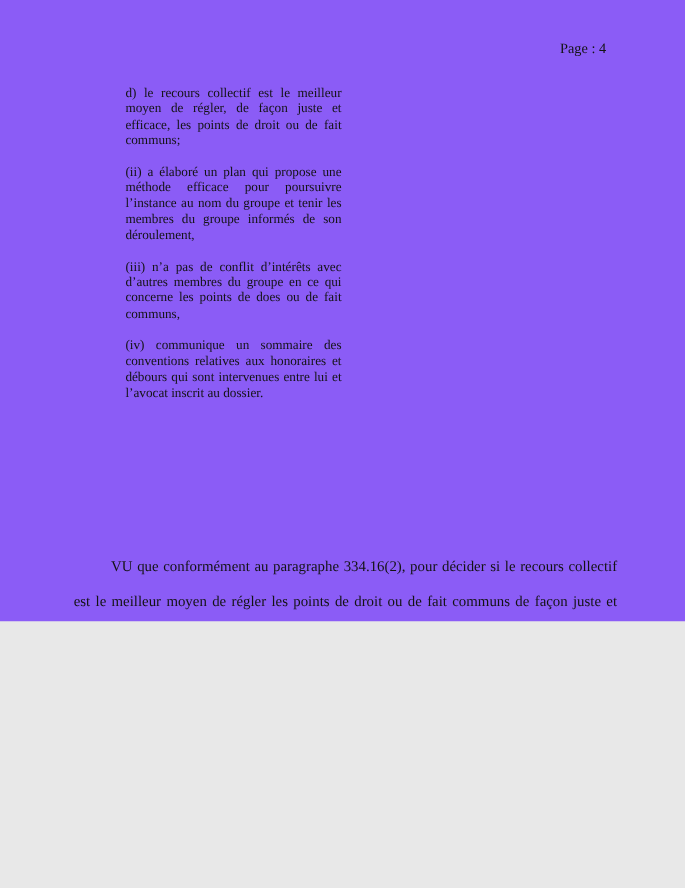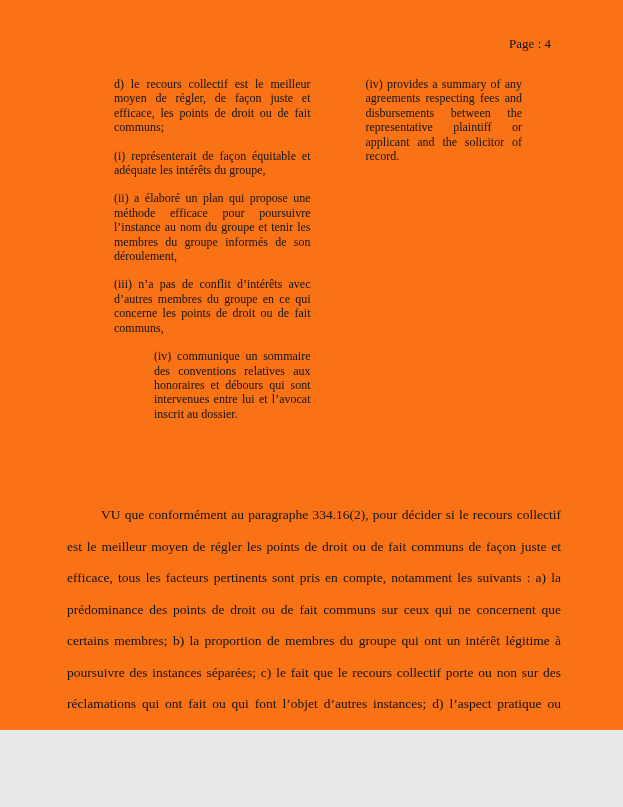--- a/index.html
+++ b/index.html
@@ -3,23 +3,23 @@
 <meta charset="utf-8">
 <style>
   html, body {
     margin: 0;
     padding: 0;
     background: #e8e8e8;
   }
   .page {
     position: relative;
     width: 623px;
-    height: 730px;
+    height: 565px;
     margin: 0 auto;
-    background: #f97316;
+    background: #8b5cf6;
     font-family: "Liberation Serif", "DejaVu Serif", serif;
     color: #131313;
     overflow: hidden;
   }
   .page-number {
     position: absolute;
     top: 36px;
     right: 72px;
     font-size: 13px;
     line-height: 15px;
@@ -37,21 +37,20 @@
     width: 197px;
     font-size: 12px;
     line-height: 14.4px;
     text-align: justify;
   }
   .col p {
     margin: 0 0 14px 0;
   }
   .col p:last-child {
     margin-bottom: 0;
-    margin-left: 40px;
   }
   .main-paragraph {
     position: absolute;
     top: 499px;
     left: 67px;
     width: 494px;
     font-size: 13.5px;
     line-height: 31.5px;
     text-align: justify;
     text-indent: 34px;
@@ -62,27 +61,25 @@
 <body>
 
 <div class="page">
 
   <div class="page-number">Page : 4</div>
 
   <div class="two-col">
 
     <div class="col" lang="fr">
       <p>d) le recours collectif est le meilleur moyen de régler, de façon juste et efficace, les points de droit ou de fait communs;</p>
-      <p>(i) représenterait de façon équitable et adéquate les intérêts du groupe,</p>
       <p>(ii) a élaboré un plan qui propose une méthode efficace pour poursuivre l’instance au nom du groupe et tenir les membres du groupe informés de son déroulement,</p>
-      <p>(iii) n’a pas de conflit d’intérêts avec d’autres membres du groupe en ce qui concerne les points de droit ou de fait communs,</p>
+      <p>(iii) n’a pas de conflit d’intérêts avec d’autres membres du groupe en ce qui concerne les points de does ou de fait communs,</p>
       <p>(iv) communique un sommaire des conventions relatives aux honoraires et débours qui sont intervenues entre lui et l’avocat inscrit au dossier.</p>
     </div>
 
     <div class="col" lang="en">
-      <p>(iv) provides a summary of any agreements respecting fees and disbursements between the representative plaintiff or applicant and the solicitor of record.</p>
     </div>
 
   </div>
 
   <p class="main-paragraph" lang="fr">VU que conformément au paragraphe 334.16(2), pour décider si le recours collectif est le meilleur moyen de régler les points de droit ou de fait communs de façon juste et efficace, tous les facteurs pertinents sont pris en compte, notamment les suivants : a) la prédominance des points de droit ou de fait communs sur ceux qui ne concernent que certains membres; b) la proportion de membres du groupe qui ont un intérêt légitime à poursuivre des instances séparées; c) le fait que le recours collectif porte ou non sur des réclamations qui ont fait ou qui font l’objet d’autres instances; d) l’aspect pratique ou l’efficacité moindres des autres moyens de régler les réclamations; et e) les difficultés accrues engendrées par la gestion du recours collectif par rapport à celles associées à la gestion d’autres mesures de redressement;</p>
 
 </div>
 
 </body></html>

